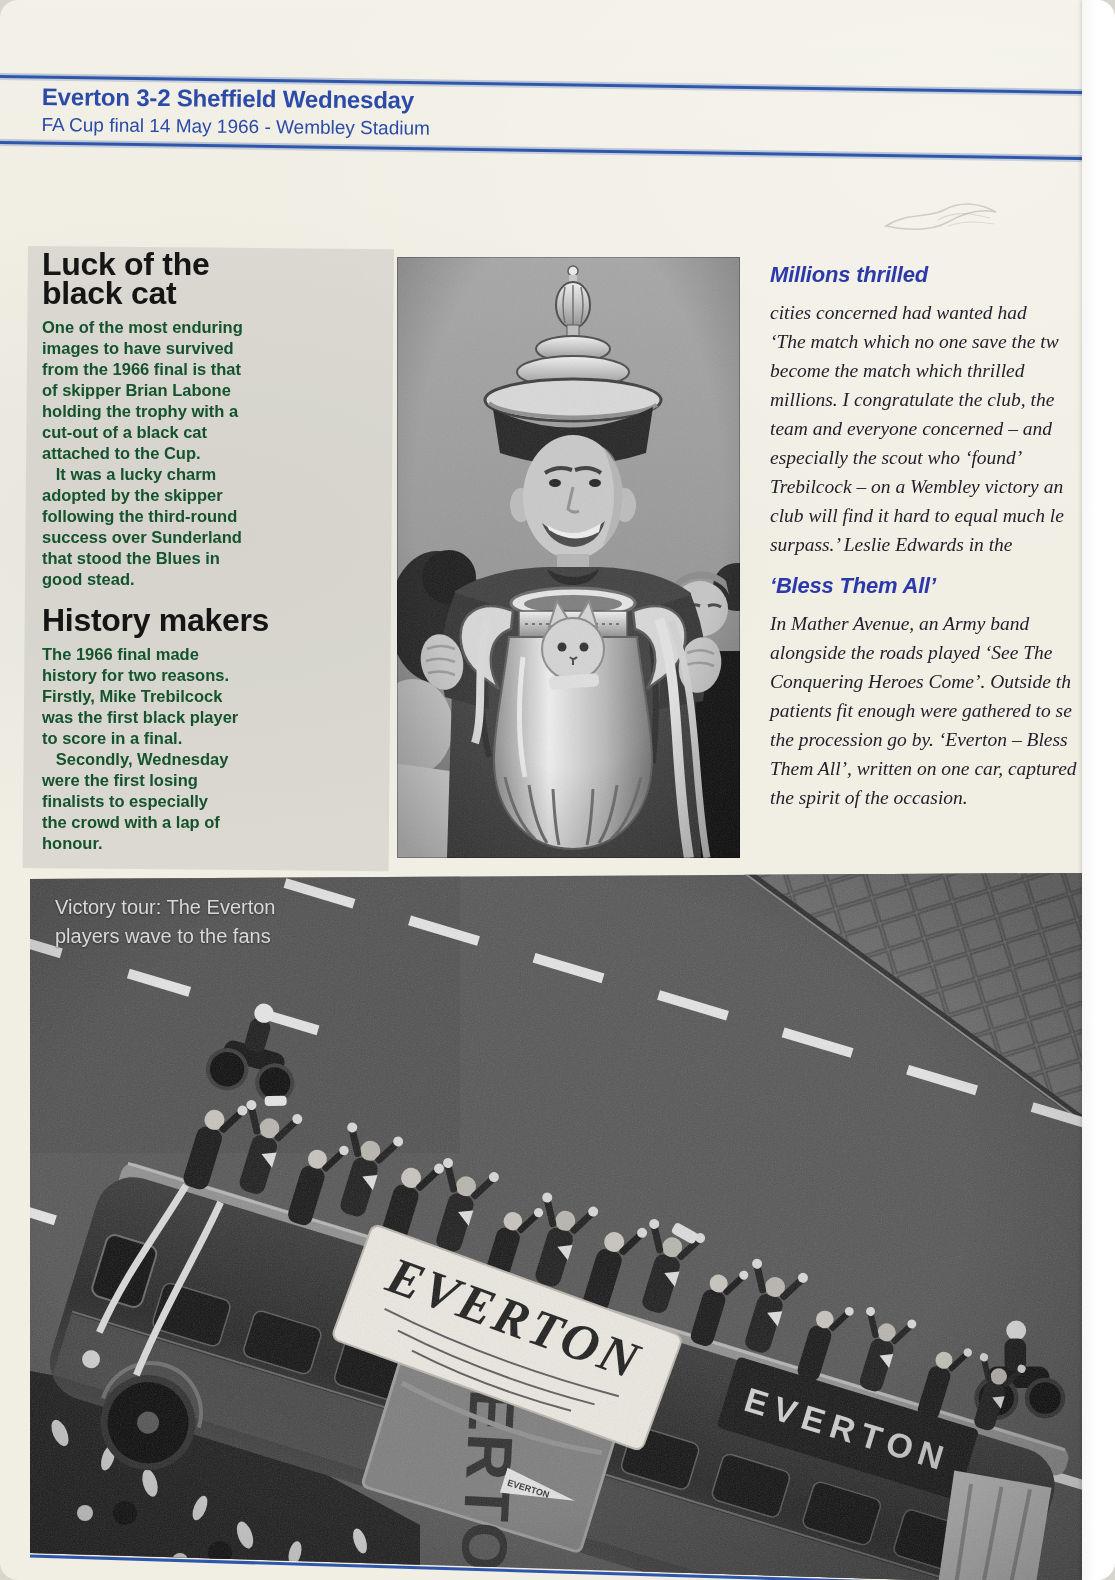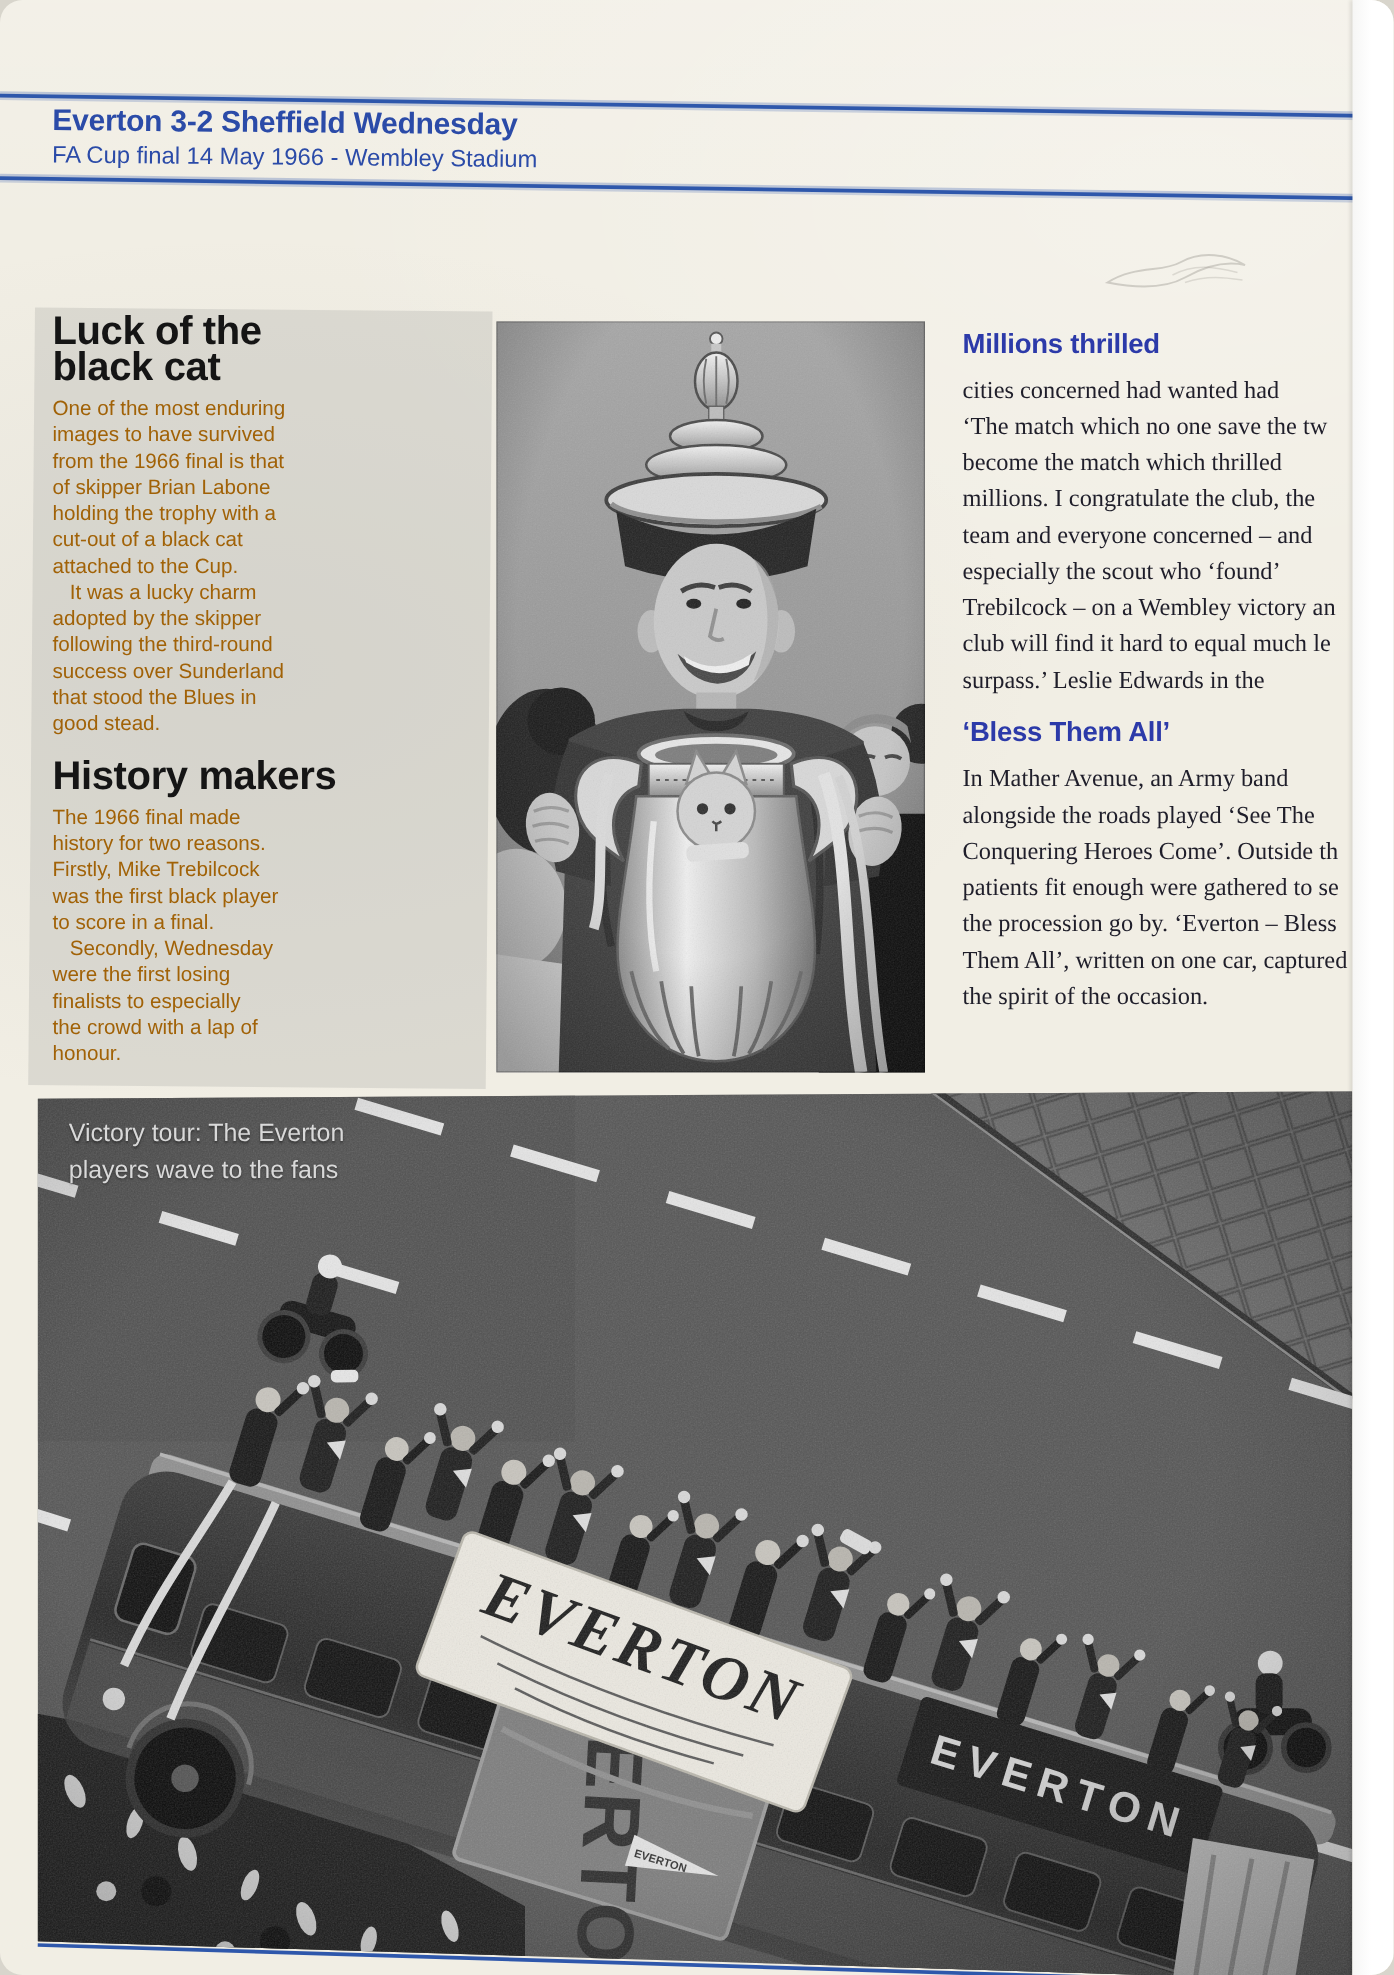--- a/index.html
+++ b/index.html
@@ -23,24 +23,24 @@
   .match-subtitle{margin-top:4px;font-size:19px;line-height:22px;font-weight:400;}
   
   .smudge{position:absolute;left:878px;top:192px;width:130px;height:52px;z-index:4;opacity:0.55;}
   
   .left-panel{position:absolute;left:28px;top:246px;width:366px;height:622px;z-index:1;
               background:rgba(183,183,178,0.38);transform-origin:0 0;transform:rotate(0.5deg);}
   
   .col-left{position:absolute;left:42px;top:250px;width:330px;z-index:2;}
   .col-left .headline{font-weight:700;font-size:32px;line-height:29px;color:#151515;letter-spacing:-0.3px;}
   .col-left .sans-body{margin-top:9px;}
-  .sans-body .line{white-space:pre;font-weight:400;font-size:16.5px;line-height:21px;color:#a16207;}
+  .sans-body .line{white-space:pre;font-weight:700;font-size:16.5px;line-height:21px;color:#14532d;}
   .col-left .article + .article{margin-top:16px;}
   
-  .col-right{position:absolute;left:770px;top:262px;width:345px;z-index:2;}
+  .col-right{position:absolute;left:770px;top:262px;width:345px;z-index:2;font-style:italic;}
   .col-right .headline{font-weight:700;font-size:22px;line-height:26px;color:#2c3aa9;letter-spacing:-0.2px;}
   .serif-body{margin-top:10px;font-family:"Liberation Serif","DejaVu Serif",serif;}
   .serif-body .line{white-space:pre;font-size:19.5px;line-height:29px;color:#1f1e2a;}
   .col-right .article + .article{margin-top:14px;}
   
   .photo-trophy{position:absolute;left:397px;top:257px;width:343px;height:601px;margin:0;z-index:2;}
   .photo-bus{position:absolute;left:30px;top:873px;width:1052px;height:712px;margin:0;z-index:2;}
   .photo-bus svg,.photo-trophy svg{display:block;}
   .bus-caption{position:absolute;left:25px;top:20px;z-index:3;}
   .bus-caption .cap-line{white-space:pre;font-size:20px;line-height:29px;color:#d9d9d9;

